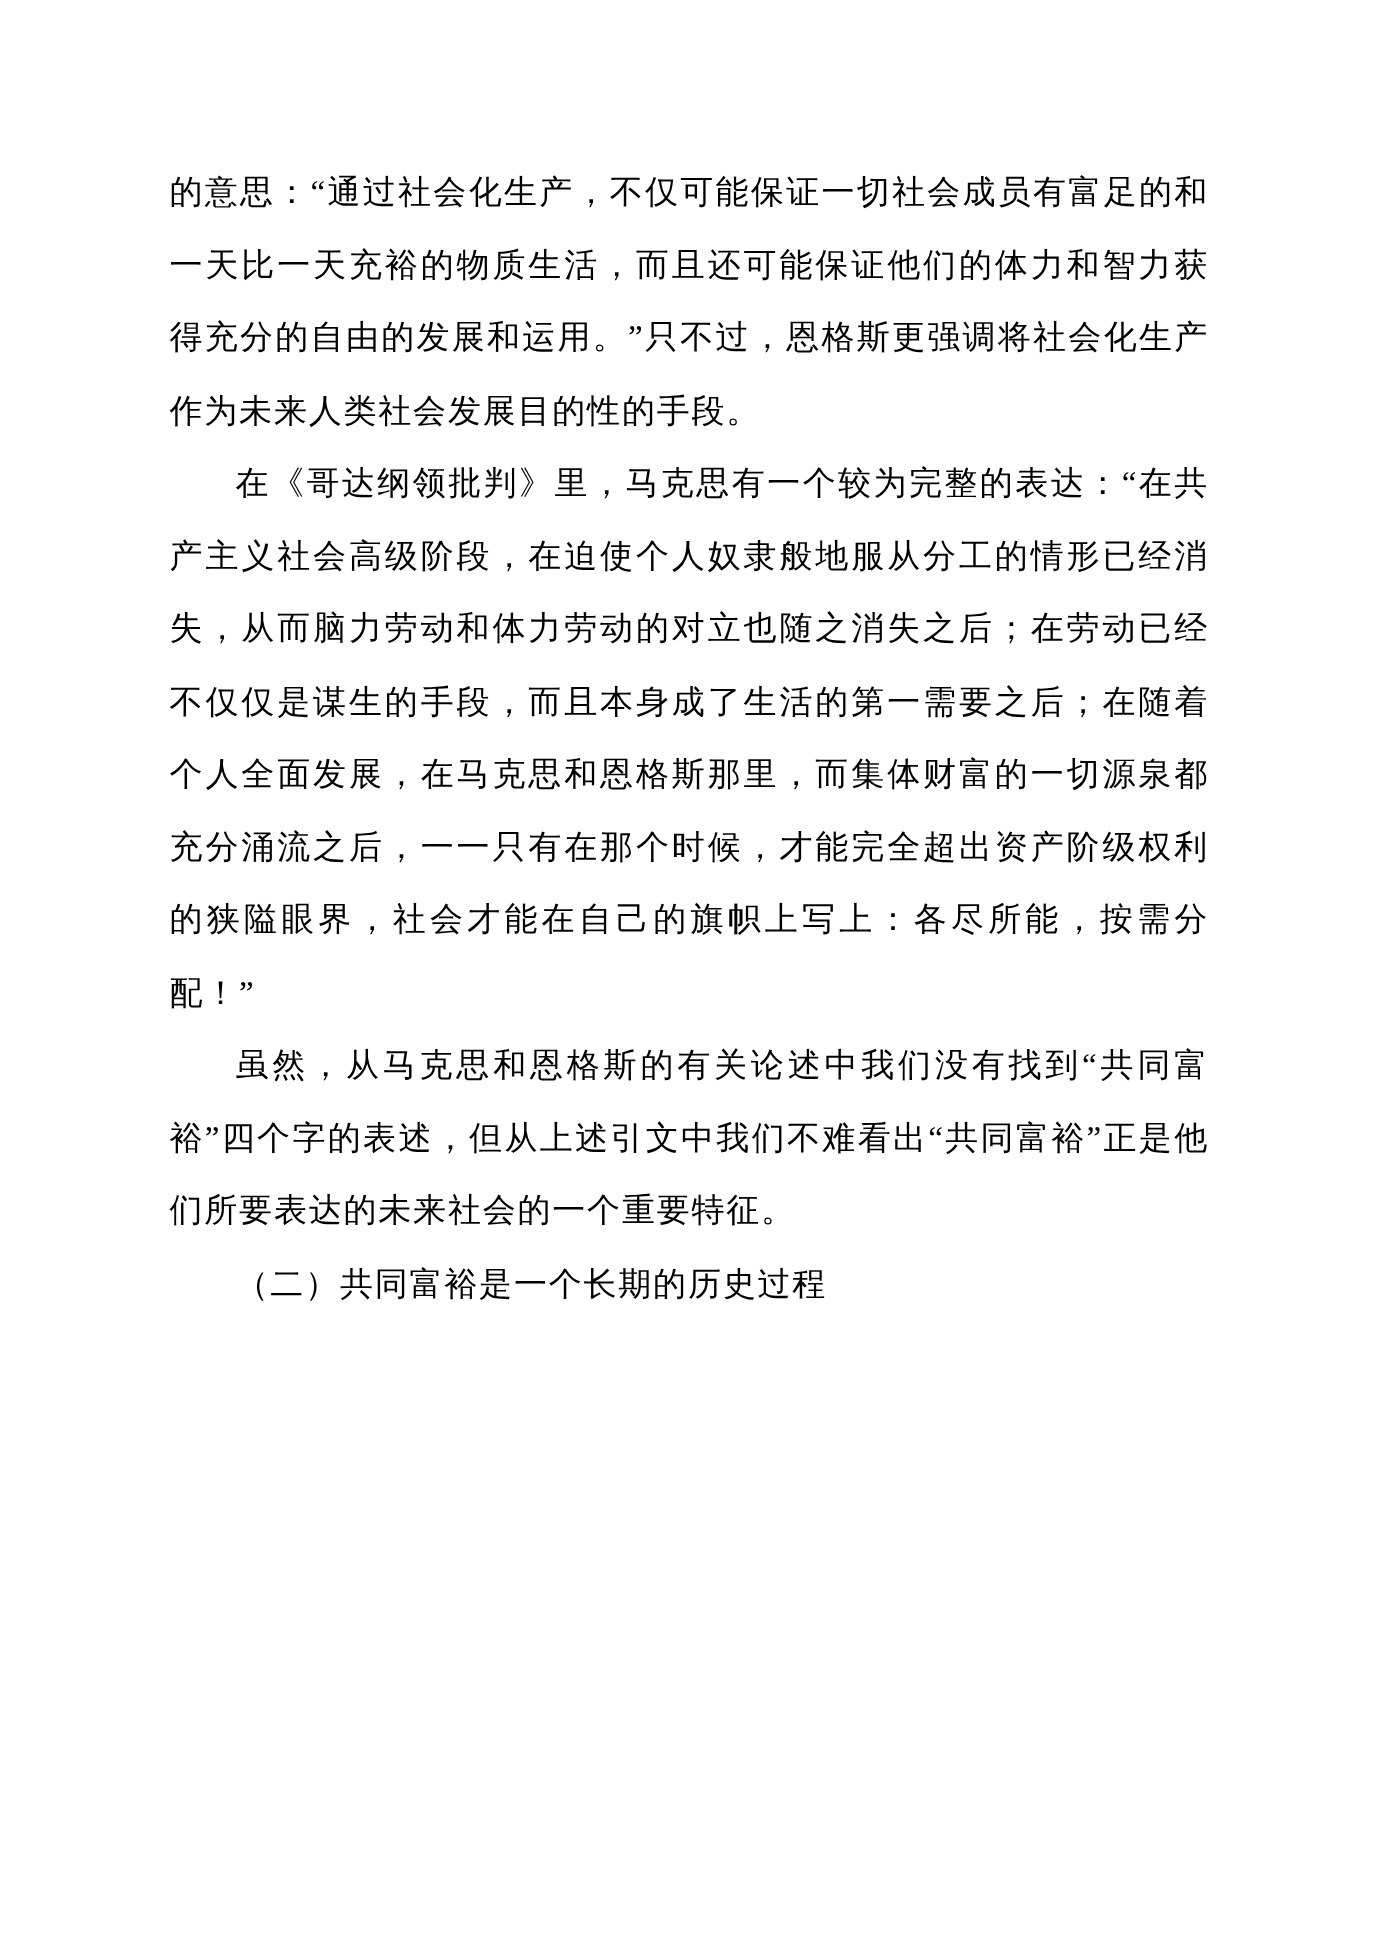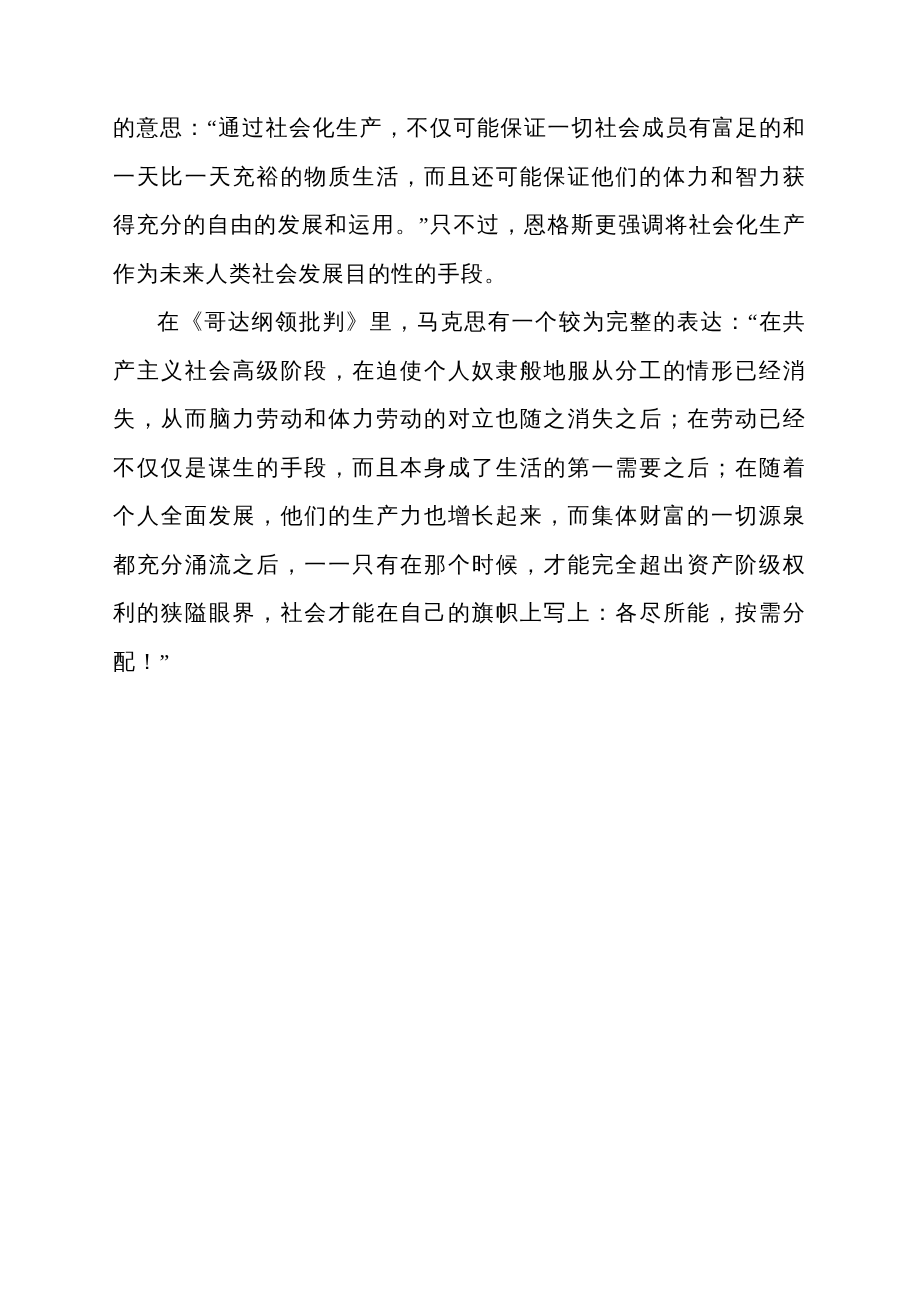--- a/index.html
+++ b/index.html
@@ -29,14 +29,16 @@
   }
   .indent {
     text-indent: 2em;
   }
 </style>
 </head>
 <body>
 
 <div class="page">
   <p class="para">的意思：“通过社会化生产，不仅可能保证一切社会成员有富足的和一天比一天充裕的物质生活，而且还可能保证他们的体力和智力获得充分的自由的发展和运用。”只不过，恩格斯更强调将社会化生产作为未来人类社会发展目的性的手段。</p>
-  <p class="para indent">在《哥达纲领批判》里，马克思有一个较为完整的表达：“在共产主义社会高级阶段，在迫使个人奴隶般地服从分工的情形已经消失，从而脑力劳动和体力劳动的对立也随之消失之后；在劳动已经不仅仅是谋生的手段，而且本身成了生活的第一需要之后；在随着个人全面发展，他们的生产力也增长起来，而集体财富的一切源泉都充分涌流之后，一一只有在那个时候，才能完全超出资产阶级权利的狭隘眼界，社会才能在自己的旗帜上写上：各尽所能，按需分配！”</p>
+  <p class="para indent">在《哥达纲领批判》里，马克思有一个较为完整的表达：“在共产主义社会高级阶段，在迫使个人奴隶般地服从分工的情形已经消失，从而脑力劳动和体力劳动的对立也随之消失之后；在劳动已经不仅仅是谋生的手段，而且本身成了生活的第一需要之后；在随着个人全面发展，在马克思和恩格斯那里，而集体财富的一切源泉都充分涌流之后，一一只有在那个时候，才能完全超出资产阶级权利的狭隘眼界，社会才能在自己的旗帜上写上：各尽所能，按需分配！”</p>
+  <p class="para indent">虽然，从马克思和恩格斯的有关论述中我们没有找到“共同富裕”四个字的表述，但从上述引文中我们不难看出“共同富裕”正是他们所要表达的未来社会的一个重要特征。</p>
+  <p class="para indent">（二）共同富裕是一个长期的历史过程</p>
 </div>
 
 </body></html>

